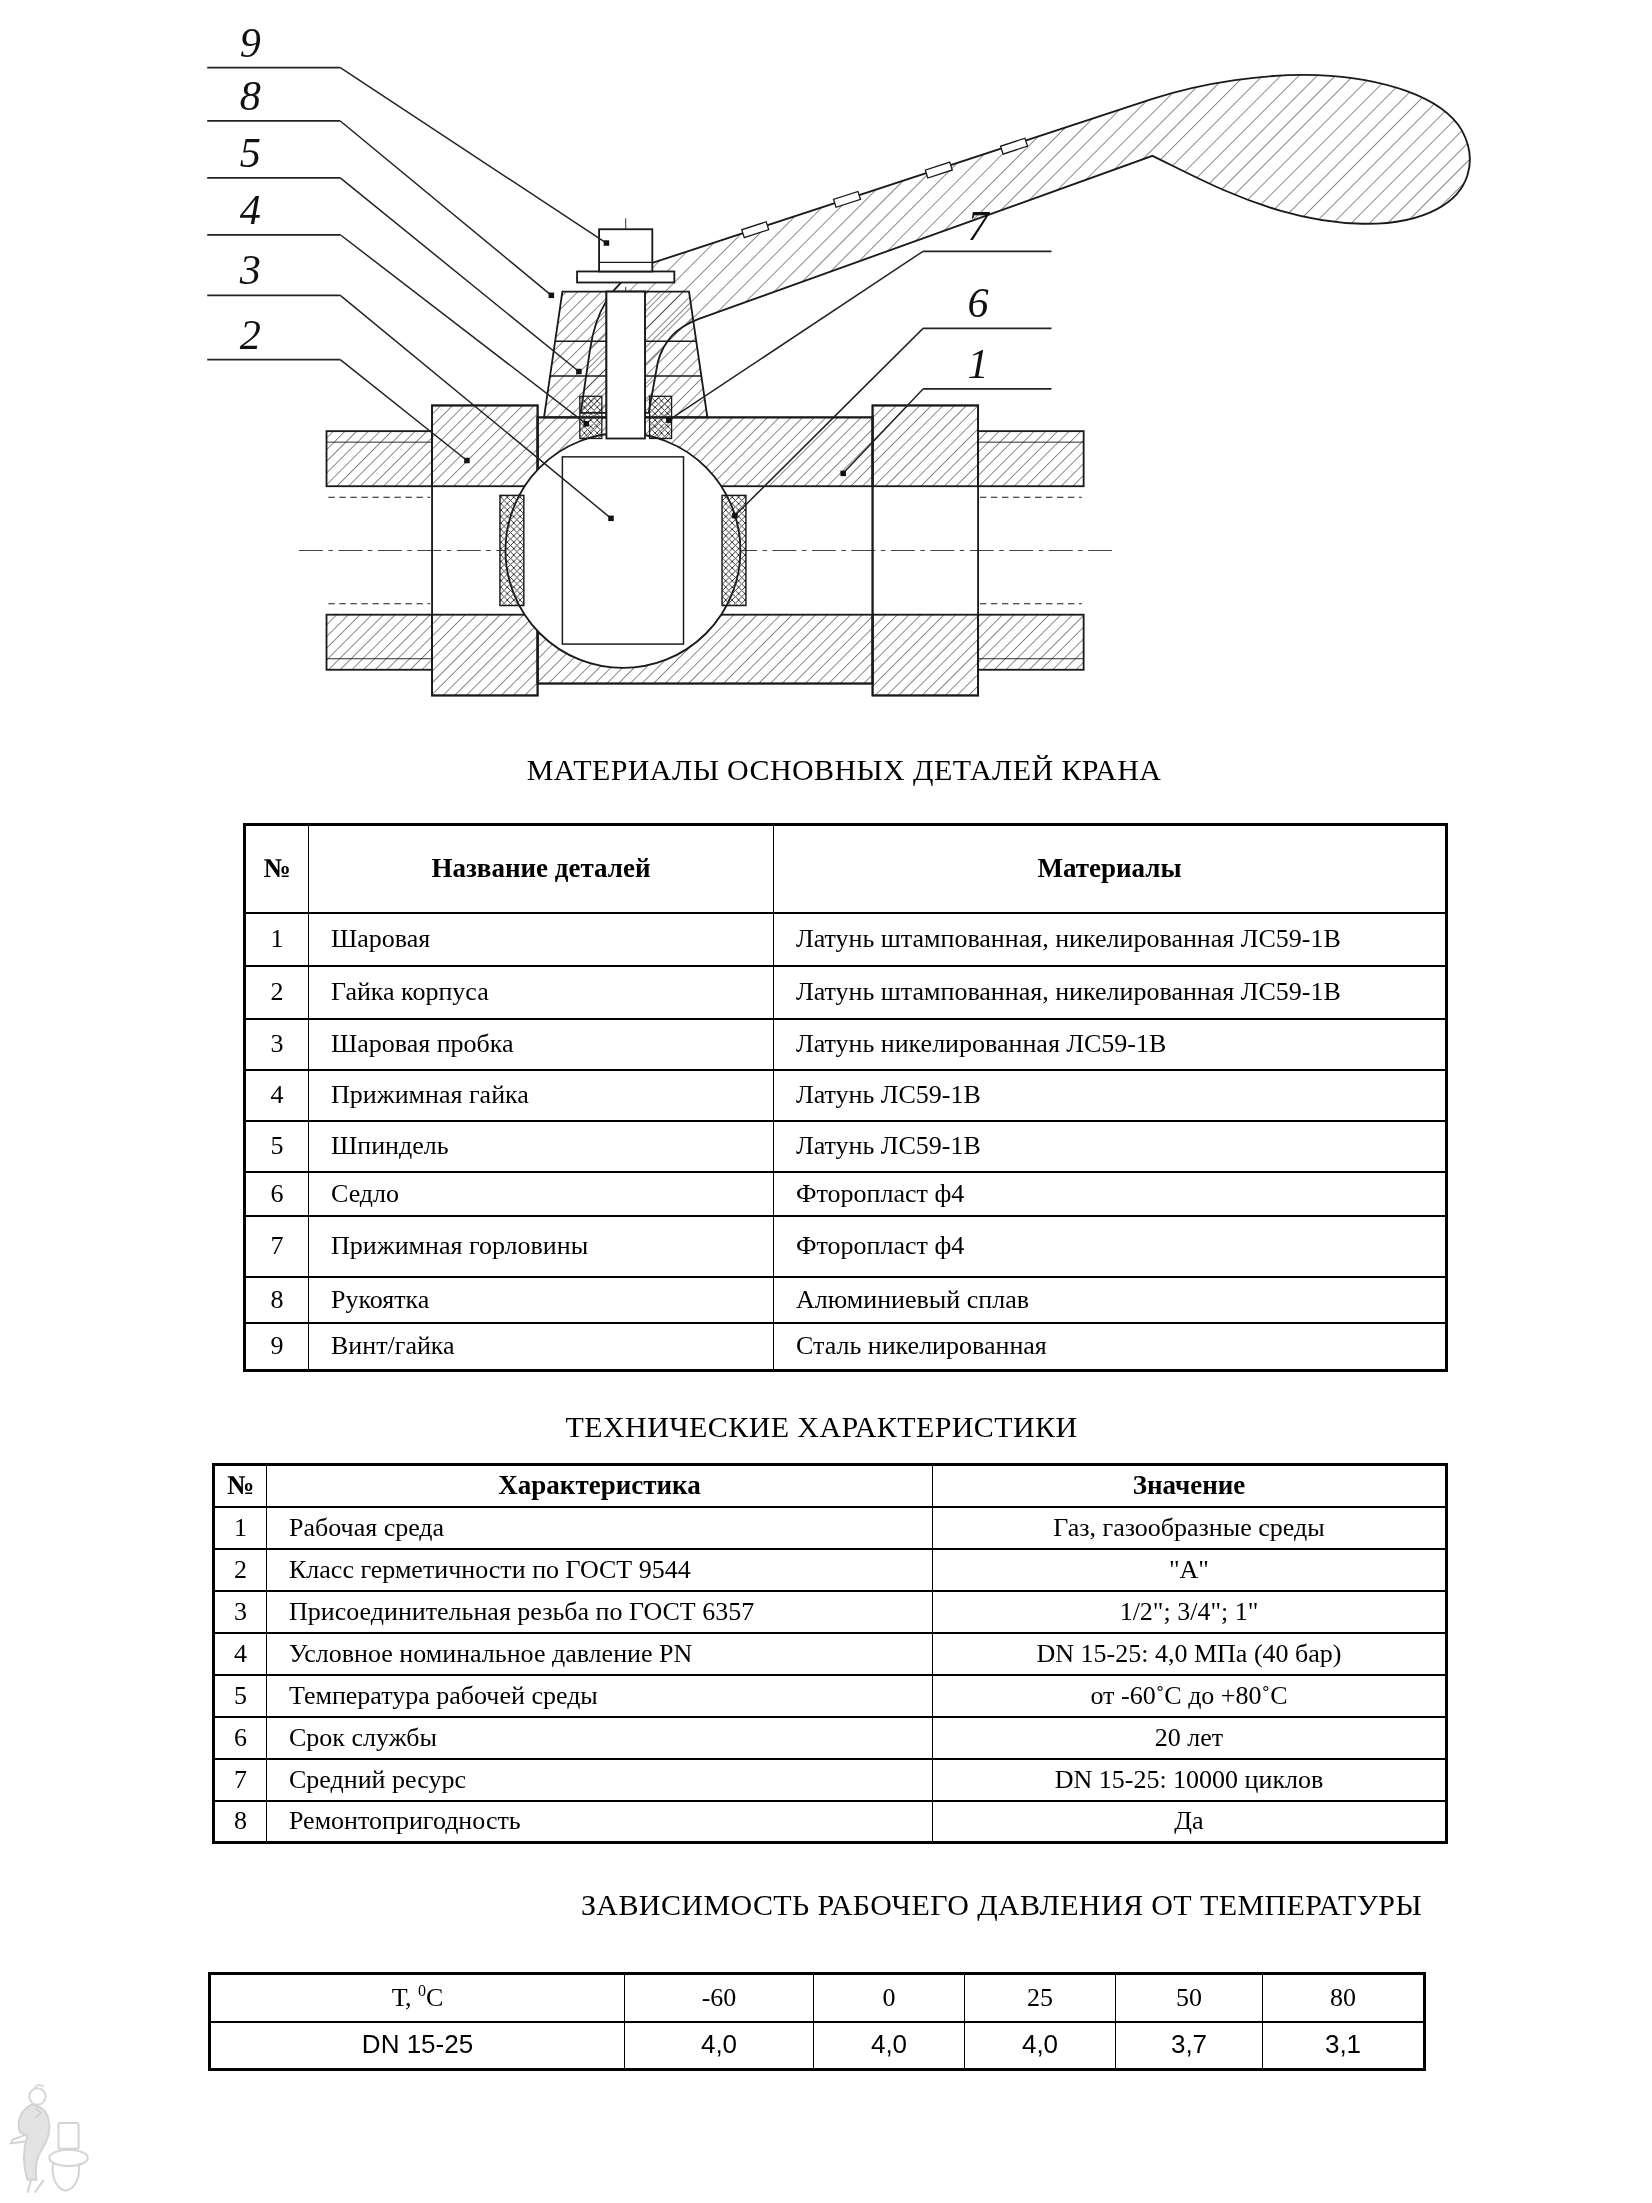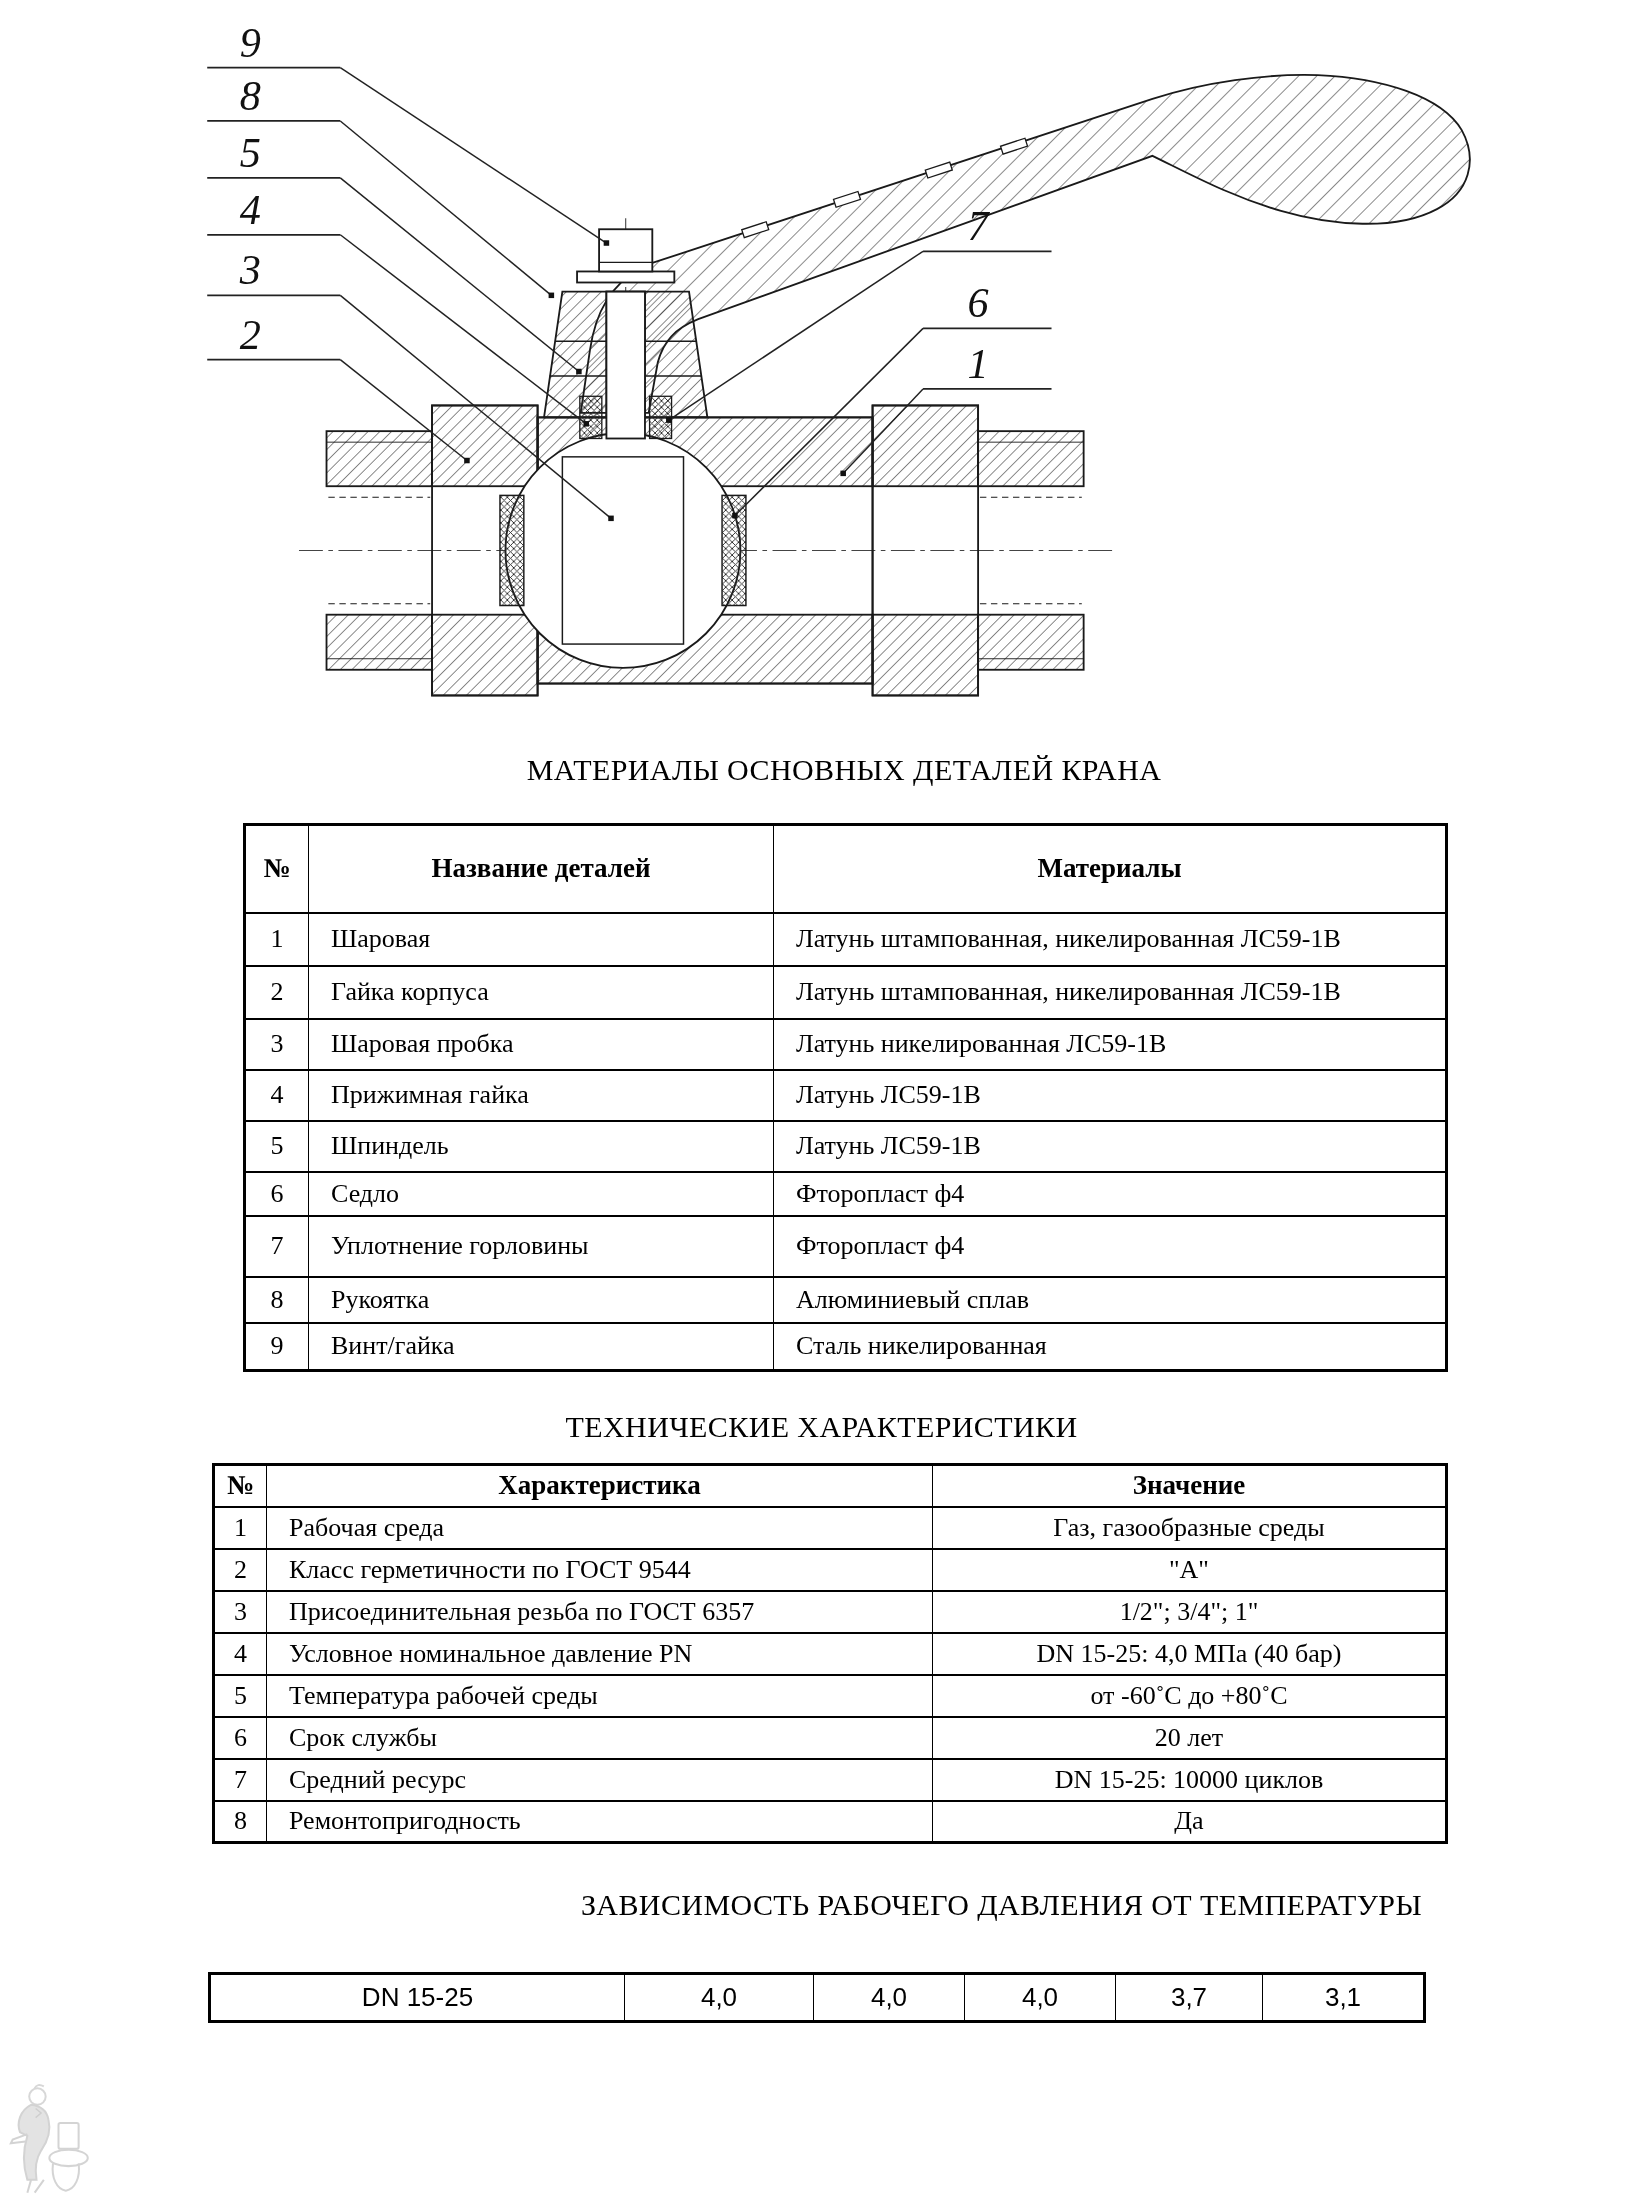--- a/index.html
+++ b/index.html
@@ -220,21 +220,21 @@
         <td>Шпиндель</td>
         <td>Латунь ЛС59-1В</td>
       </tr>
       <tr>
         <td>6</td>
         <td>Седло</td>
         <td>Фторопласт ф4</td>
       </tr>
       <tr>
         <td>7</td>
-        <td>Уплотнение горловины</td>
+        <td>Прижимная горловины</td>
         <td>Фторопласт ф4</td>
       </tr>
       <tr>
         <td>8</td>
         <td>Рукоятка</td>
         <td>Алюминиевый сплав</td>
       </tr>
       <tr>
         <td>9</td>
         <td>Винт/гайка</td>
@@ -307,20 +307,28 @@
 <table class="tbl" id="pressure-table" style="left:208px;top:1972px;width:1214px;">
   <colgroup>
       <col style="width:415px">
       <col style="width:189px">
       <col style="width:151px">
             <col style="width:151px">
       <col style="width:147px">
       <col style="width:162px">
     </colgroup>
   <tbody>
+      <tr>
+        <td>Т, <sup class="deg">0</sup>С</td>
+        <td>-60</td>
+        <td>0</td>
+        <td>25</td>
+        <td>50</td>
+        <td>80</td>
+      </tr>
       <tr>
         <td class="sans">DN 15-25</td>
         <td class="sans">4,0</td>
         <td class="sans">4,0</td>
         <td class="sans">4,0</td>
         <td class="sans">3,7</td>
         <td class="sans">3,1</td>
       </tr>
     </tbody>
 </table>

